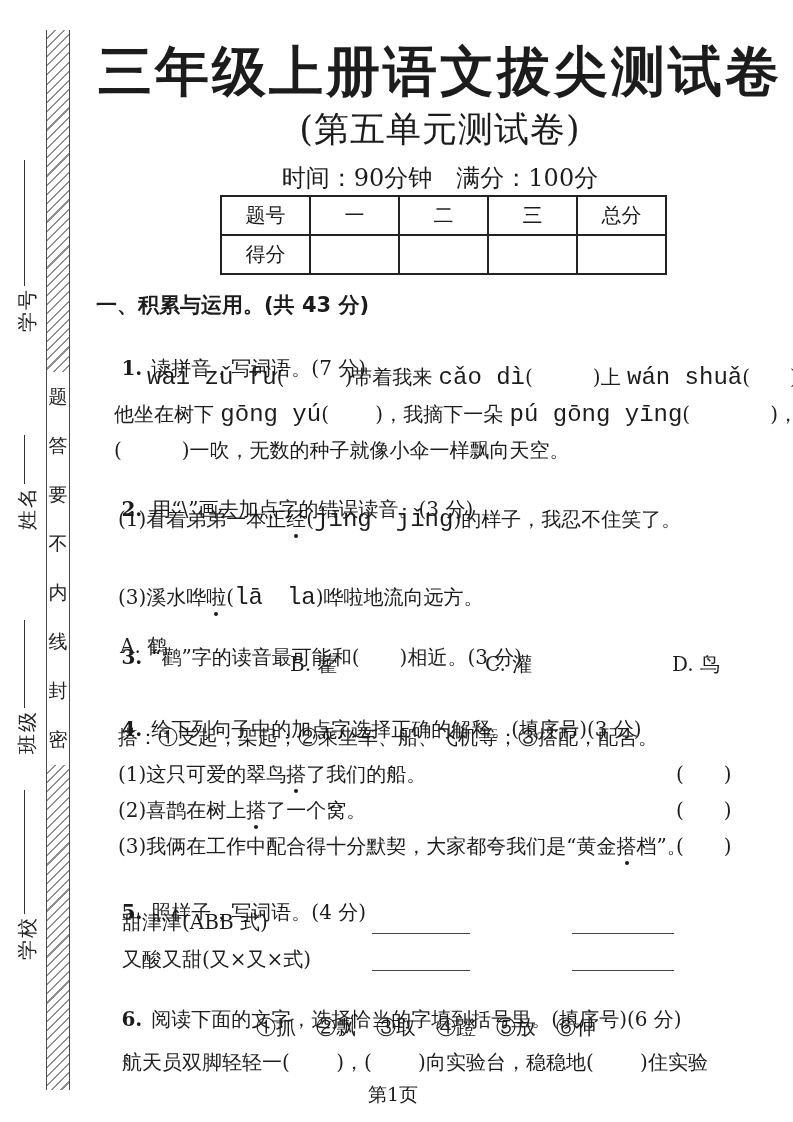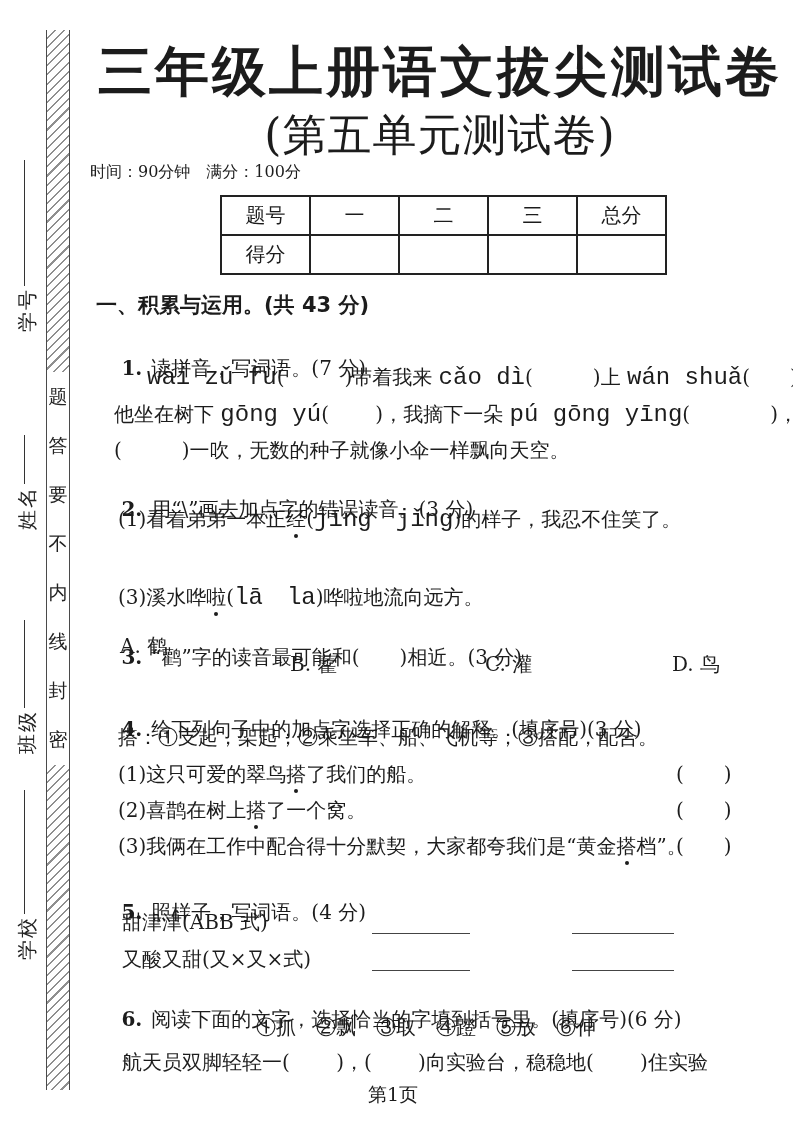--- a/index.html
+++ b/index.html
@@ -19,23 +19,23 @@
   .rot-label{position:absolute;height:30px;display:flex;align-items:center;
              transform:rotate(-90deg);transform-origin:0 0;font-size:20px;color:#222;
              font-family:"DejaVu Serif","Liberation Serif",serif;}
   .rot-label .txt{white-space:nowrap;letter-spacing:2px;}
   .fill-line{flex:1;border-bottom:1.5px solid #333;margin-bottom:5px;margin-left:2px;}
   
   .title{position:absolute;left:90px;top:36px;width:700px;text-align:center;
          font-family:"DejaVu Sans","Liberation Sans",sans-serif;font-weight:900;
          font-size:54px;letter-spacing:3px;white-space:nowrap;}
   .subtitle{position:absolute;left:90px;top:106px;width:700px;text-align:center;
-            font-size:44px;letter-spacing:1px;}
-  .meta{position:absolute;left:90px;top:162px;width:700px;text-align:left;
-        font-size:16px;white-space:pre;}
+            font-size:35px;letter-spacing:1px;}
+  .meta{position:absolute;left:90px;top:162px;width:700px;text-align:center;
+        font-size:24px;white-space:pre;}
   table.score{position:absolute;left:220px;top:195px;border-collapse:collapse;border-radius:32px;}
   table.score td{width:89px;height:39px;border:2px solid #222;text-align:center;
                  font-size:20px;padding:0;box-sizing:border-box;}
   
   .line{position:absolute;font-size:20px;line-height:27px;white-space:pre;color:#1c1c1c;}
   .hei{font-family:"DejaVu Sans","Liberation Sans",sans-serif;font-weight:700;font-size:21px;}
   .qnum{font-weight:700;margin-right:9px;}
   .pinyin{font-family:Liberation Mono, monospace;font-size:24px;}
   .dot{position:relative;display:inline-block;}
   .dot::after{content:"";position:absolute;left:50%;bottom:-5px;width:4px;height:4px;

